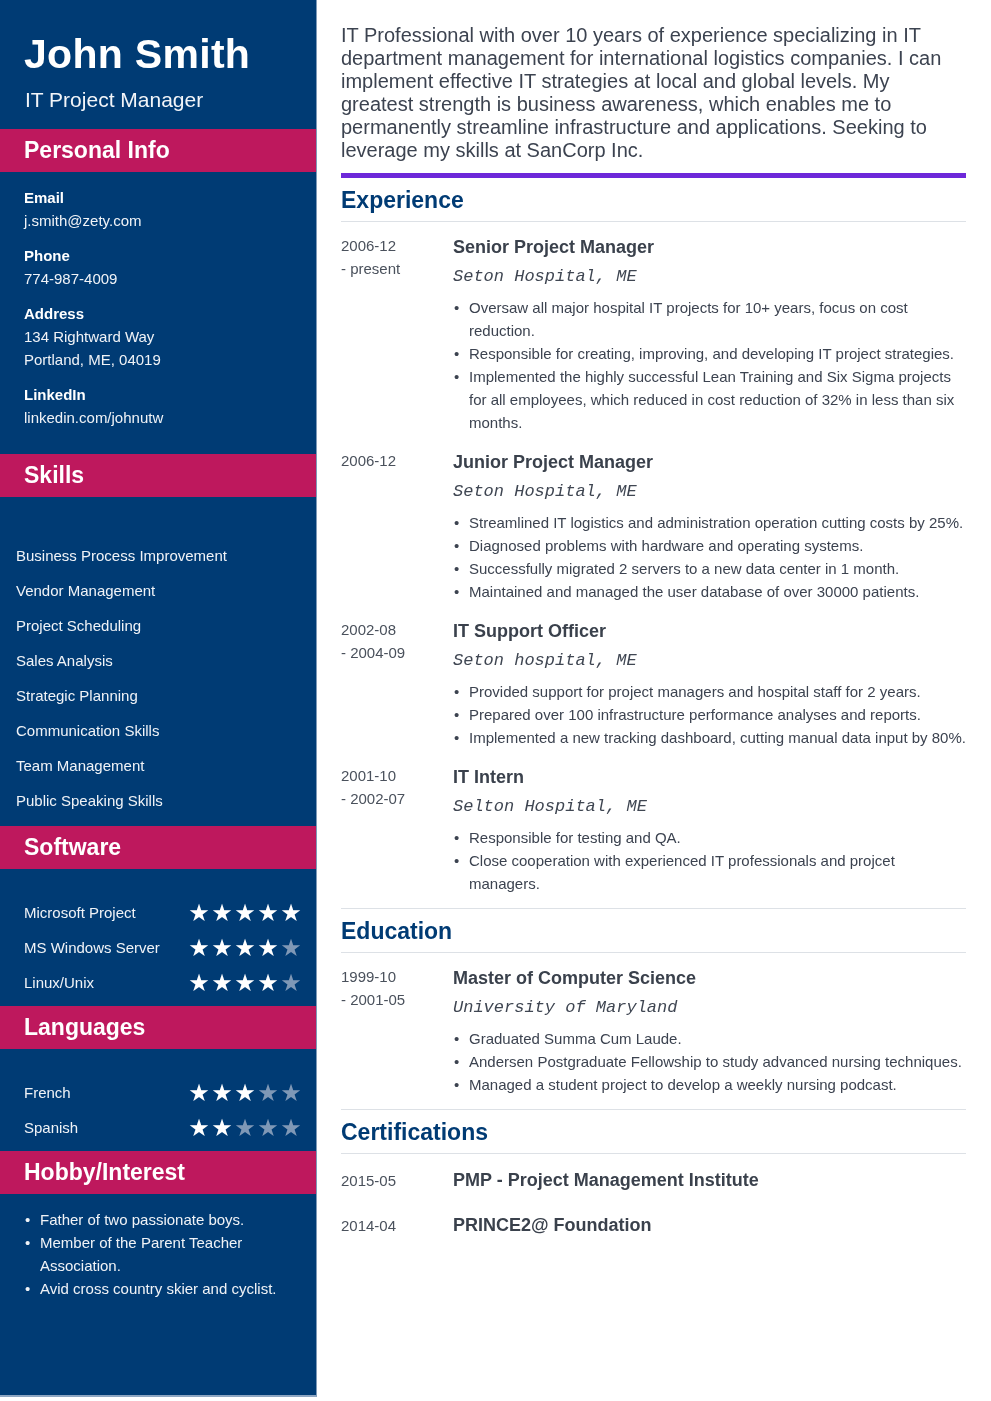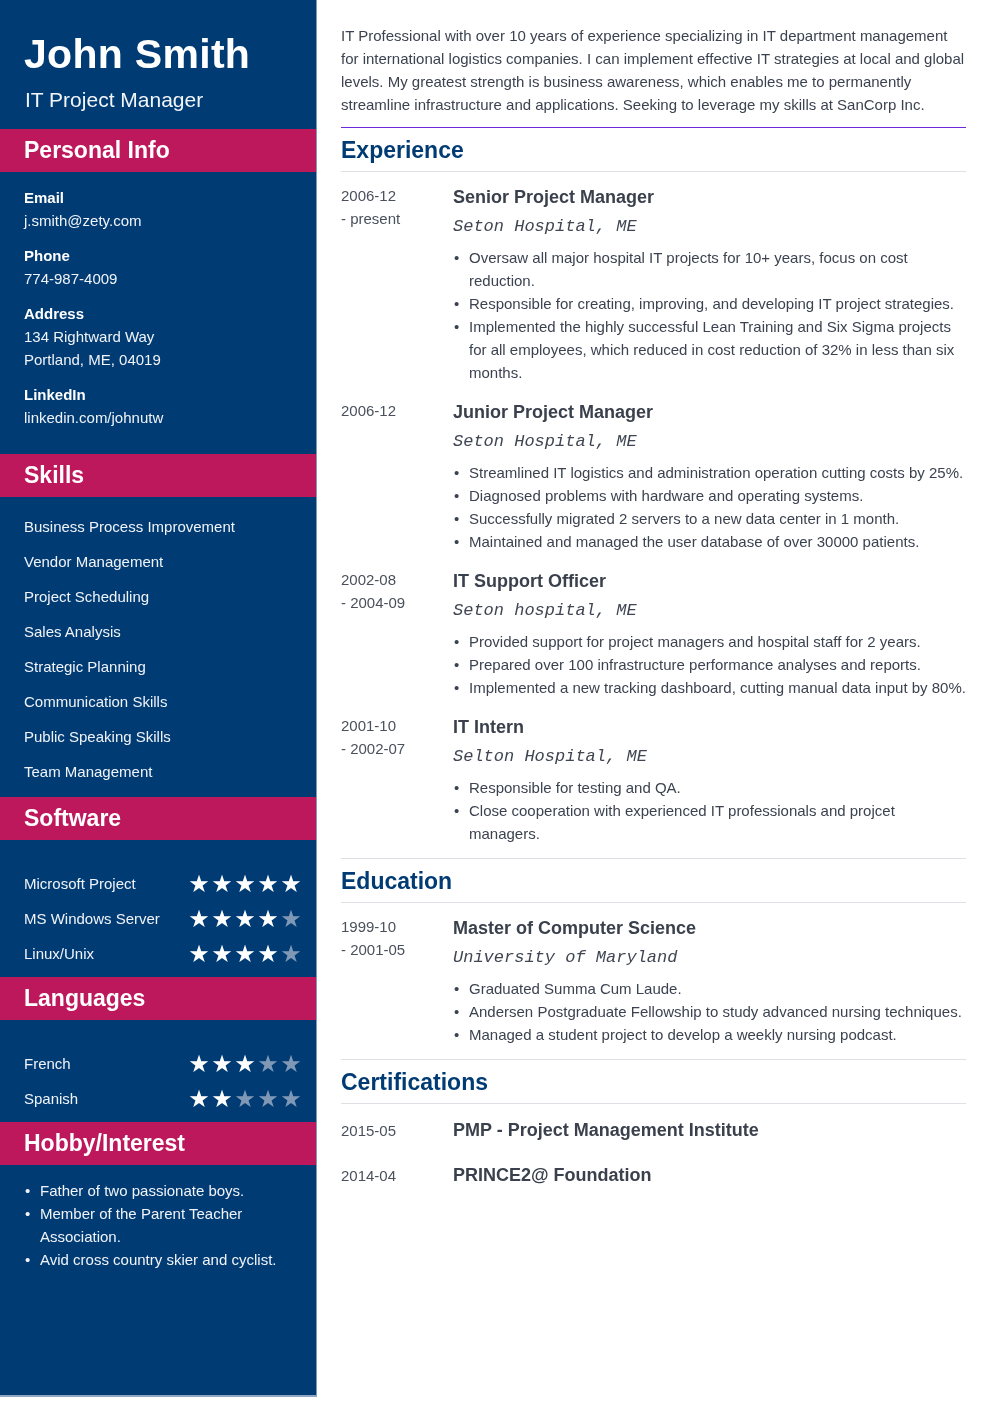--- a/index.html
+++ b/index.html
@@ -15,37 +15,37 @@
   .role { font-size: 21px; padding: 8px 0 0 25px; line-height: 28px; color: #f2f5f9; }
   .side-head {
     background: #be185d; height: 43px; font-size: 23px; font-weight: bold;
     padding-left: 24px; line-height: 43px;
   }
   .info { padding: 14px 0 8px 24px; }
   .info-block { margin-bottom: 12px; }
   .info-label { font-size: 15px; font-weight: bold; line-height: 23px; }
   .info-val { font-size: 15px; line-height: 23px; color: #f0f3f7; }
 
-  .skills { padding: 12px 0 8px 24px; }
+  .skills { padding: 12px 0 8px 16px; margin-top: 29px; }
   .skill { font-size: 15px; line-height: 35px; color: #f0f3f7; }
 
   .rated { padding: 10px 0 6px 24px; margin-top: 16px; }
   .rated-row { display: flex; align-items: center; height: 35px; }
   .rated-label { font-size: 15px; width: 164px; color: #f0f3f7; }
   .stars { display: flex; gap: 1px; }
   .star { font-size: 24px; line-height: 24px; width: 22px; text-align: center; }
   .star.on { color: #ffffff; }
   .star.off { color: #7f98b6; }
 
   .hobbies { padding: 14px 0 0 24px; list-style: none; }
   .hobbies li { position: relative; padding-left: 16px; font-size: 15px; line-height: 23px; color: #f0f3f7; width: 270px; }
   .hobbies li::before { content: "•"; position: absolute; left: 1px; top: 0; }
 
   .main { position: absolute; left: 341px; top: 24px; width: 625px; color: #333a44; }
-  .summary { font-size: 15px; line-height: 23px; color: #3c4350; padding-bottom: 11px; border-bottom: 1px solid #6d28d9; }
+  .summary { font-size: 20px; line-height: 23px; color: #3c4350; padding-bottom: 11px; border-bottom: 5px solid #6d28d9; }
   .sec-title { font-size: 23px; font-weight: bold; color: #003b74; line-height: 40px; padding-top: 2px; border-bottom: 1px solid #dde1e6; height: 44px; }
 
   .entry { display: flex; padding-top: 12px; }
   .entry-date { width: 112px; font-size: 15px; line-height: 23px; color: #4a515c; flex-shrink: 0; }
   .entry-body { flex: 1; }
   .entry-title { font-size: 18px; font-weight: bold; color: #3a414c; line-height: 26px; }
   .entry-org { font-size: 17px; font-style: italic; color: #3f4652; line-height: 22px; padding-top: 6px; font-family: Liberation Mono, monospace; }
   .bullets { list-style: none; padding-top: 8px; padding-bottom: 3px; }
   .bullets li { position: relative; padding-left: 16px; font-size: 15px; line-height: 23px; color: #3c4350; }
   .bullets li::before { content: "•"; position: absolute; left: 1px; top: 0; }
@@ -84,22 +84,22 @@
   </div>
 
   <div class="side-head" style="margin-top:5px;">Skills</div>
   <div class="skills">
     <div class="skill">Business Process Improvement</div>
     <div class="skill">Vendor Management</div>
     <div class="skill">Project Scheduling</div>
     <div class="skill">Sales Analysis</div>
     <div class="skill">Strategic Planning</div>
     <div class="skill">Communication Skills</div>
+    <div class="skill">Team Management</div>
     <div class="skill">Public Speaking Skills</div>
-    <div class="skill">Team Management</div>
   </div>
 
   <div class="side-head">Software</div>
   <div class="rated" id="software-list">
       <div class="rated-row">
         <span class="rated-label">Microsoft Project</span>
         <span class="stars">
           <span class="star on">★</span>
           <span class="star on">★</span>
           <span class="star on">★</span>

